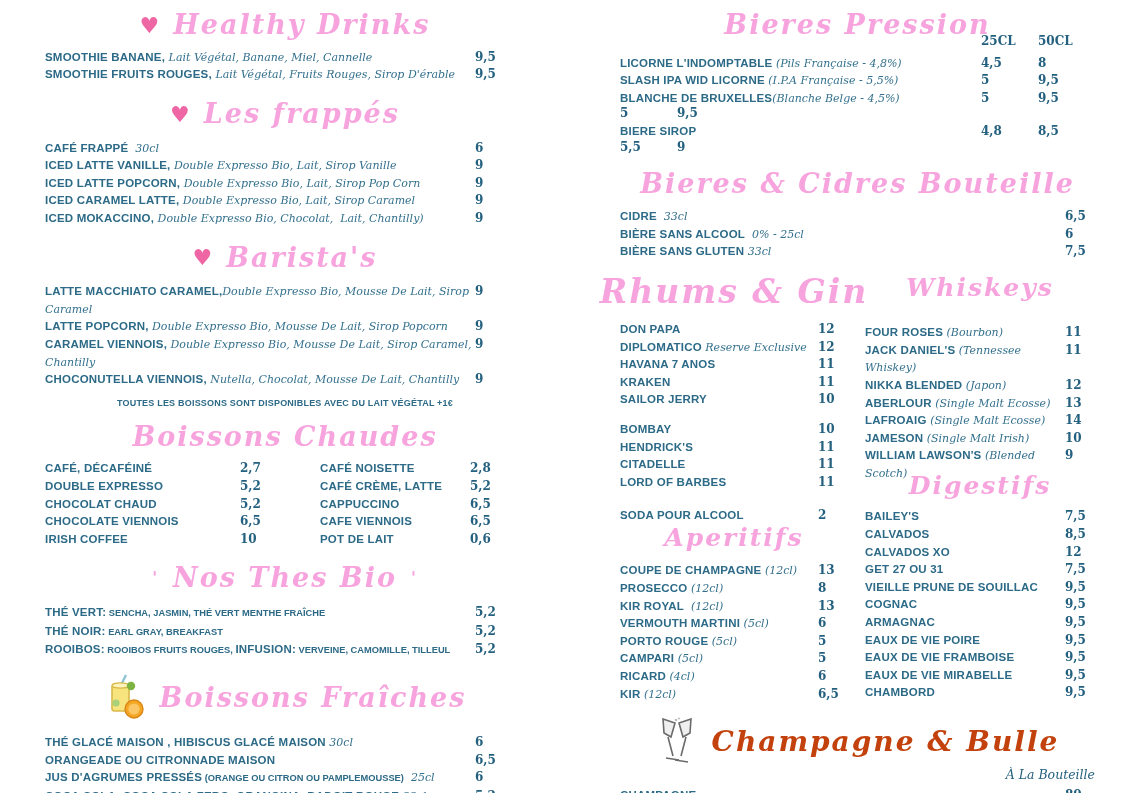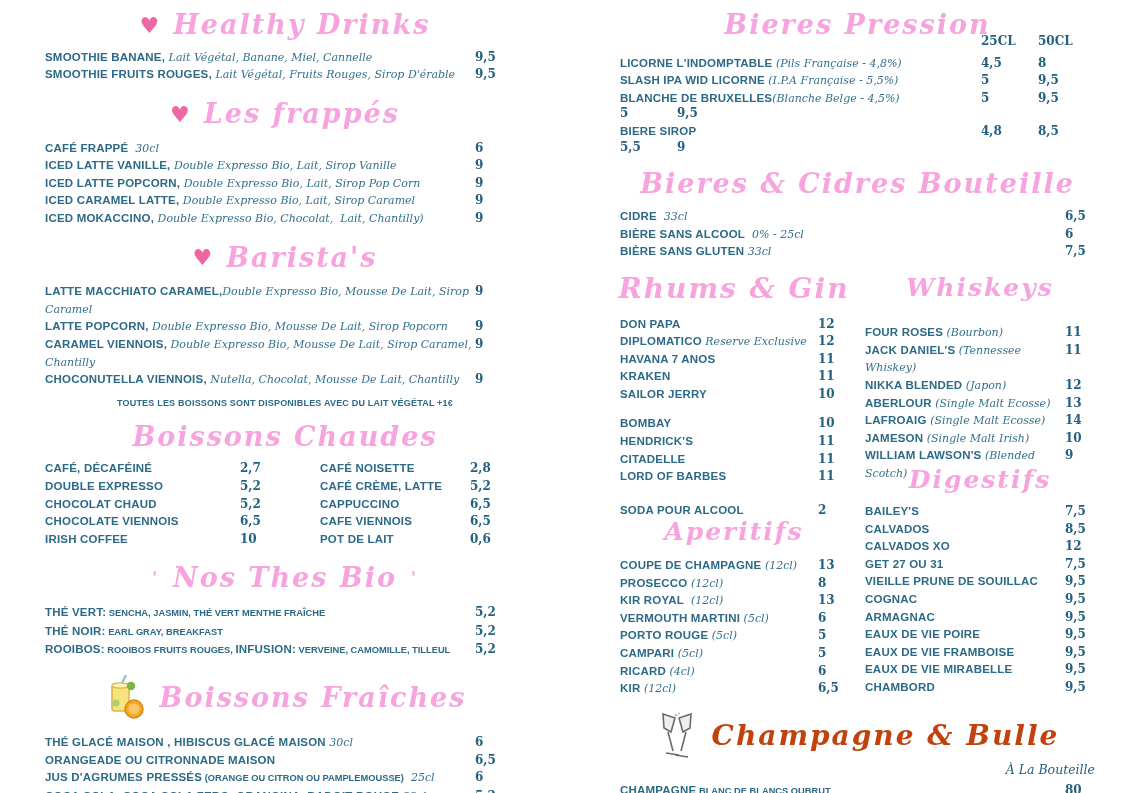--- a/index.html
+++ b/index.html
@@ -311,21 +311,21 @@
         </div>
 
         <div class="row">
           <span class="txt"><span class="seg-name">BIÈRE SANS GLUTEN</span><span class="seg-it"> 33cl</span></span>
           <span class="price pr">7,5</span>
         </div>
       </div>
 
     <div class="grid2 mt14">
       <div>
-        <div class="heading" style="font-size:28px;justify-content:center;">
+        <div class="heading" style="font-size:33px;justify-content:center;">
           <span class="title">Rhums &amp; Gin</span>
         </div>
         <div class="list mt10">
 
             <div class="row">
               <span class="txt"><span class="seg-name">DON PAPA</span></span>
               <span class="price pr">12</span>
             </div>
 
             <div class="row">

